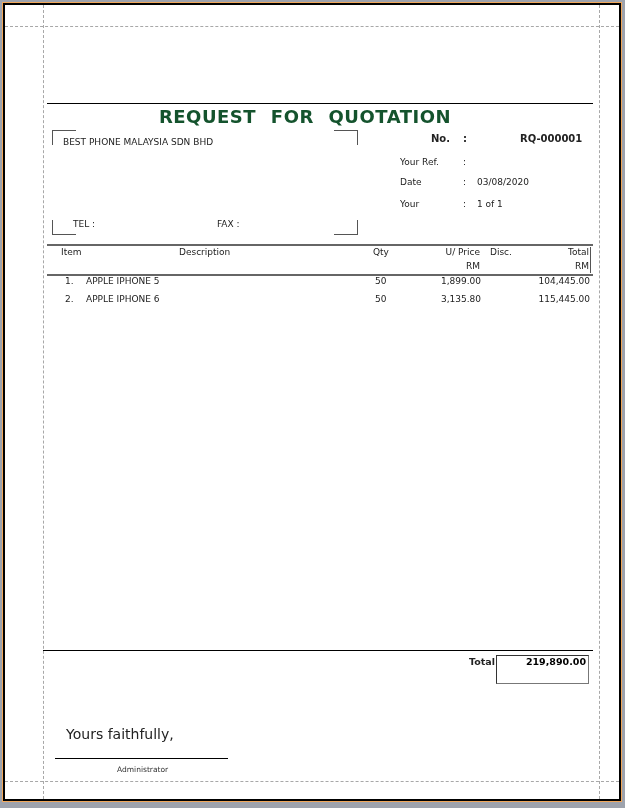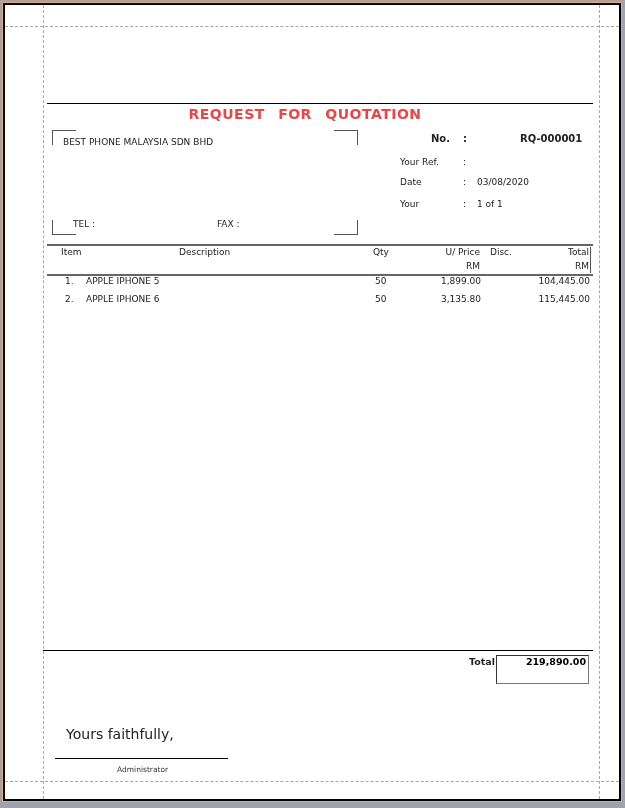--- a/index.html
+++ b/index.html
@@ -16,21 +16,21 @@
   }
   .page {
     position: relative; width: 100%; height: 100%;
     background: #fff; border: 2px solid #000; overflow: hidden;
   }
   .guide-h { position: absolute; left: 0; right: 0; height: 0; border-top: 1px dashed #a8a8a8; }
   .guide-v { position: absolute; top: 0; bottom: 0; width: 0; border-left: 1px dashed #a8a8a8; }
   .abs { position: absolute; white-space: nowrap; }
   .title {
     font-family: "DejaVu Sans", sans-serif; font-weight: bold;
-    font-size: 14px; letter-spacing: 0.5px; word-spacing: 8px; color: #ef4444;
+    font-size: 18px; letter-spacing: 0.5px; word-spacing: 8px; color: #14532d;
   }
   .small { font-size: 9px; color: #222; }
   .bold { font-weight: bold; }
   .hline { position: absolute; height: 0; }
   .corner { position: absolute; width: 24px; height: 15px; border-color: #555; border-style: solid; border-width: 0; }
   .right { text-align: right; }
   .total-box {
     position: absolute; border: 1px solid #333; border-right-color: #777; border-bottom-color: #777;
     font-weight: bold; font-size: 9.5px; text-align: right; padding-right: 2px; line-height: 12px;
   }

